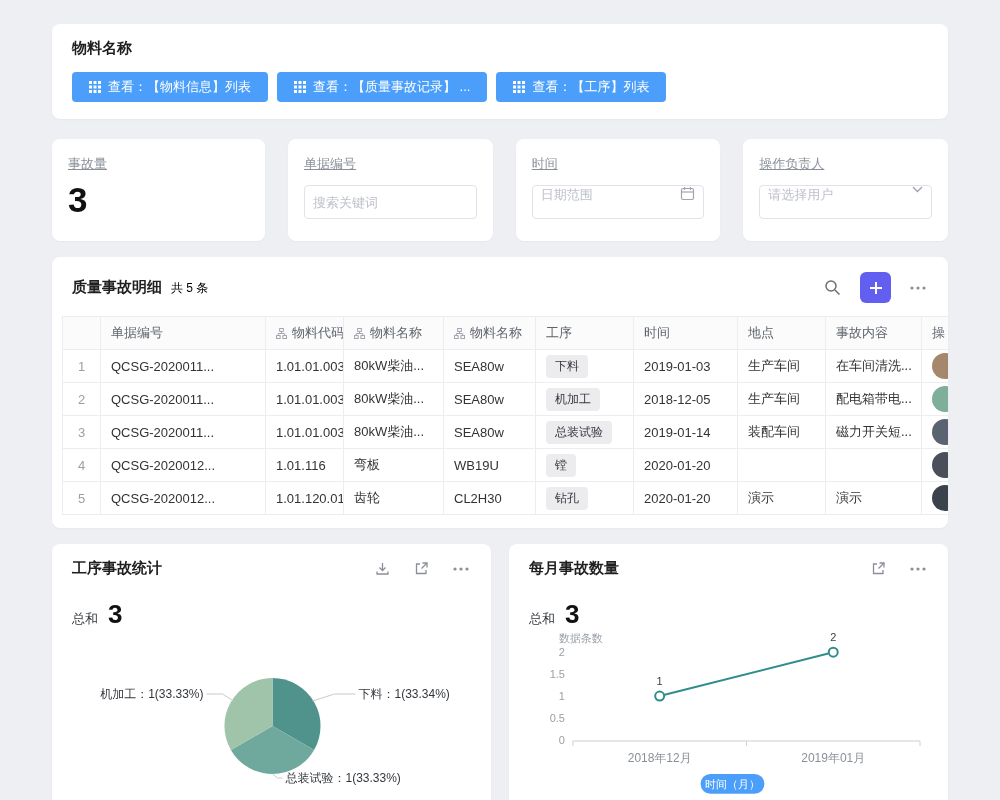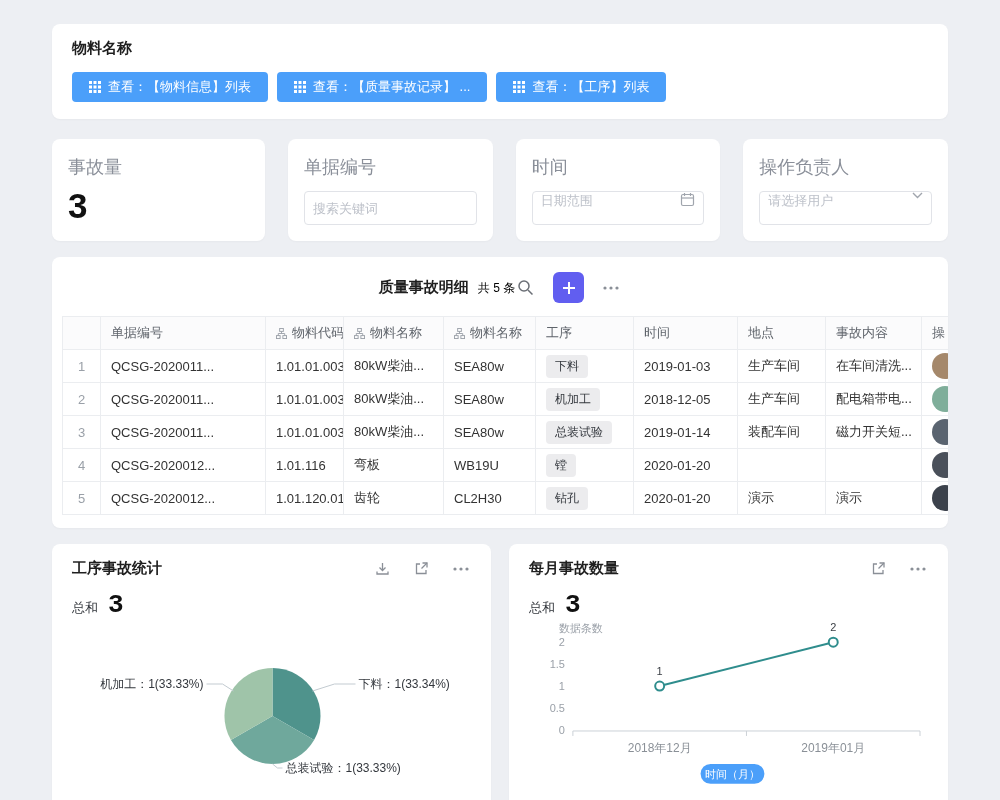--- a/index.html
+++ b/index.html
@@ -15,31 +15,31 @@
   .blue-btn { display: inline-flex; align-items: center; gap: 7px; background: var(--accent_blue, #4b9ffa);
     color: #fff; border: none; border-radius: 4px; height: 29px; padding: 15px 17px; font-size: 13px;
     font-family: inherit; cursor: pointer; white-space: nowrap; }
   .blue-btn svg { flex: 0 0 auto; }
 
   
   .filter-row { display: flex; gap: 23px; margin-bottom: 16px; }
   .filter-card { padding: 16px; height: 102px; }
   .filter-card.stat { width: 213px; flex: 0 0 213px; }
   .filter-card.grow { flex: 1 1 0; }
-  .filter-label { font-size: 18px; color: #8a8f99; }
+  .filter-label { font-size: 13px; color: #8a8f99; text-decoration: underline; }
   .stat-value { font-size: 35px; font-weight: 700; color: #111; margin-top: 8px; line-height: 1.1; }
   .filter-input, .input-like { margin-top: 12px; width: 100%; height: 34px; border: 1px solid #e1e3e8;
     border-radius: 4px; font-size: 13px; padding: 0 8px; background: #fff; font-family: inherit; }
   .filter-input::placeholder { color: #bdc1c9; }
   .input-like { display: flex; justify-content: space-between; cursor: pointer; }
   .input-like .ph { color: #bdc1c9; }
 
   
   .table-card { margin-bottom: 16px; padding-bottom: 13px; }
-  .table-head { display: flex; align-items: center; justify-content: center; padding: 15px 20px 13px; }
+  .table-head { display: flex; align-items: center; justify-content: space-between; padding: 15px 20px 13px; }
   .table-head .left { display: flex; align-items: baseline; gap: 9px; }
   .table-title { font-size: 15px; font-weight: 700; color: #1f1f1f; }
   .table-count { font-size: 12px; color: #000000; }
   .table-head .right { display: flex; align-items: center; gap: 17px; }
   .icon-btn { background: none; border: none; cursor: pointer; display: flex; align-items: center; padding: 2px; }
   .plus-btn { width: 31px; height: 31px; border-radius: 6px; background: var(--accent_purple, #615ef0);
     border: none; cursor: pointer; display: flex; align-items: center; justify-content: center; }
   .table-wrap { margin-left: 10px; width: 886px; overflow: hidden; }
   table { border-collapse: collapse; table-layout: fixed; width: 943px; font-size: 13px; color: #333; }
   th, td { border: 1px solid #ebedf0; height: 33px; padding: 0 10px; white-space: nowrap; overflow: hidden;
@@ -49,21 +49,21 @@
   td.idx, th.idx { text-align: center; color: #9aa0a8; padding: 0 4px; }
   .tag { display: inline-block; background: #ececee; border-radius: 4px; padding: 3px 9px; font-size: 12px; color: #33373d; }
   .avatar { width: 26px; height: 26px; border-radius: 50%; display: inline-block; vertical-align: middle; }
 
   
   .charts-row { display: flex; gap: 18px; }
   .chart-card { flex: 1 1 0; height: 310px; padding: 15px 20px; overflow: hidden; }
   .chart-head { display: flex; align-items: center; justify-content: space-between; }
   .chart-title { font-size: 15px; font-weight: 700; color: #1f1f1f; }
   .chart-head .icons { display: flex; align-items: center; gap: 20px; }
-  .sum-row { margin-top: 12px; display: flex; align-items: baseline; gap: 10px; font-family: Liberation Mono, monospace; }
+  .sum-row { margin-top: 21px; display: flex; align-items: baseline; gap: 10px; }
   .sum-label { font-size: 13px; color: #33373d; }
   .sum-value { font-size: 26px; font-weight: 700; color: #111; }
   .chart-svg { display: block; width: 100%; height: 200px; margin-top: 2px; overflow: visible; }
   .pie-label { font-size: 12px; fill: #33373d; }
   .leader { fill: none; stroke: #c3cbd1; stroke-width: 1; }
   .axis-name, .tick { font-size: 11px; fill: #9aa0a8; }
   .x-label { font-size: 12px; fill: #8a9097; }
   .pt-label { font-size: 11px; fill: #3c4046; }
   .axis { stroke: #ccd1d7; stroke-width: 1; }
   .data-line { fill: none; stroke-width: 2; }

